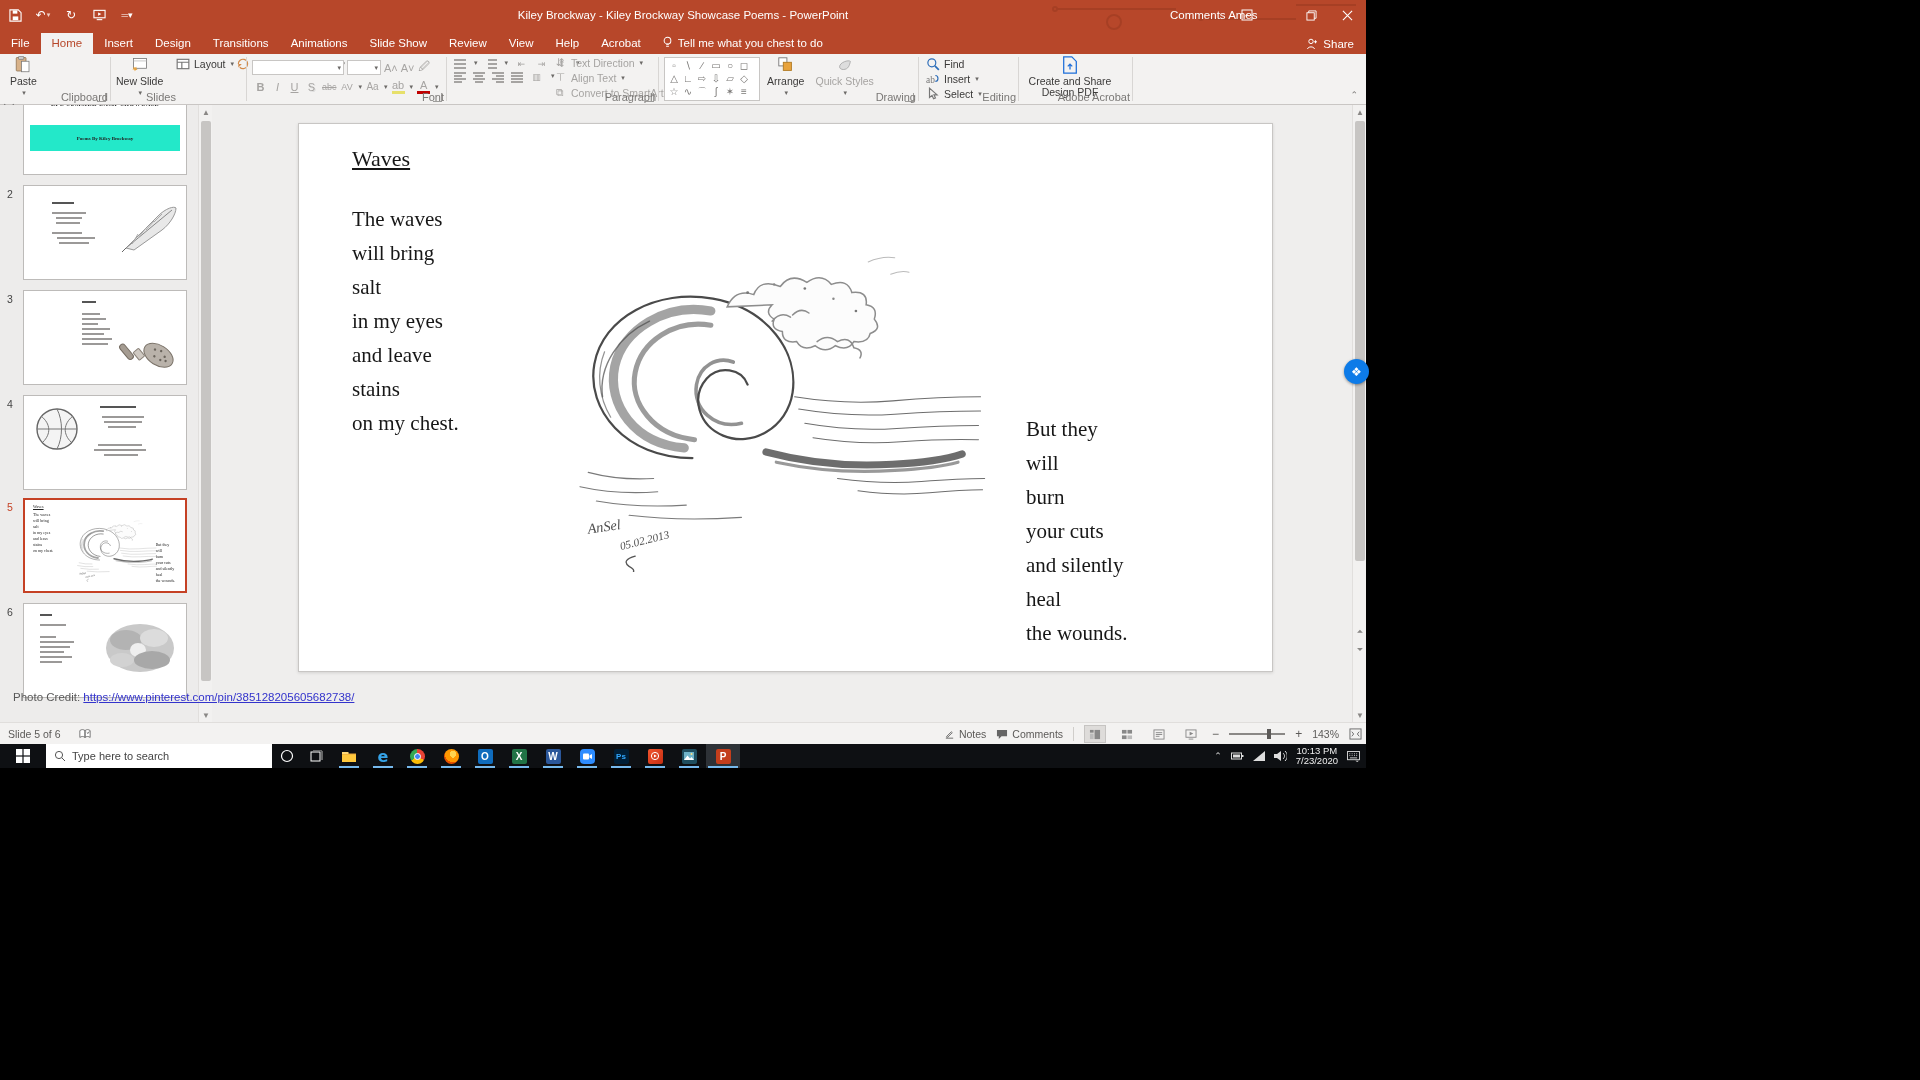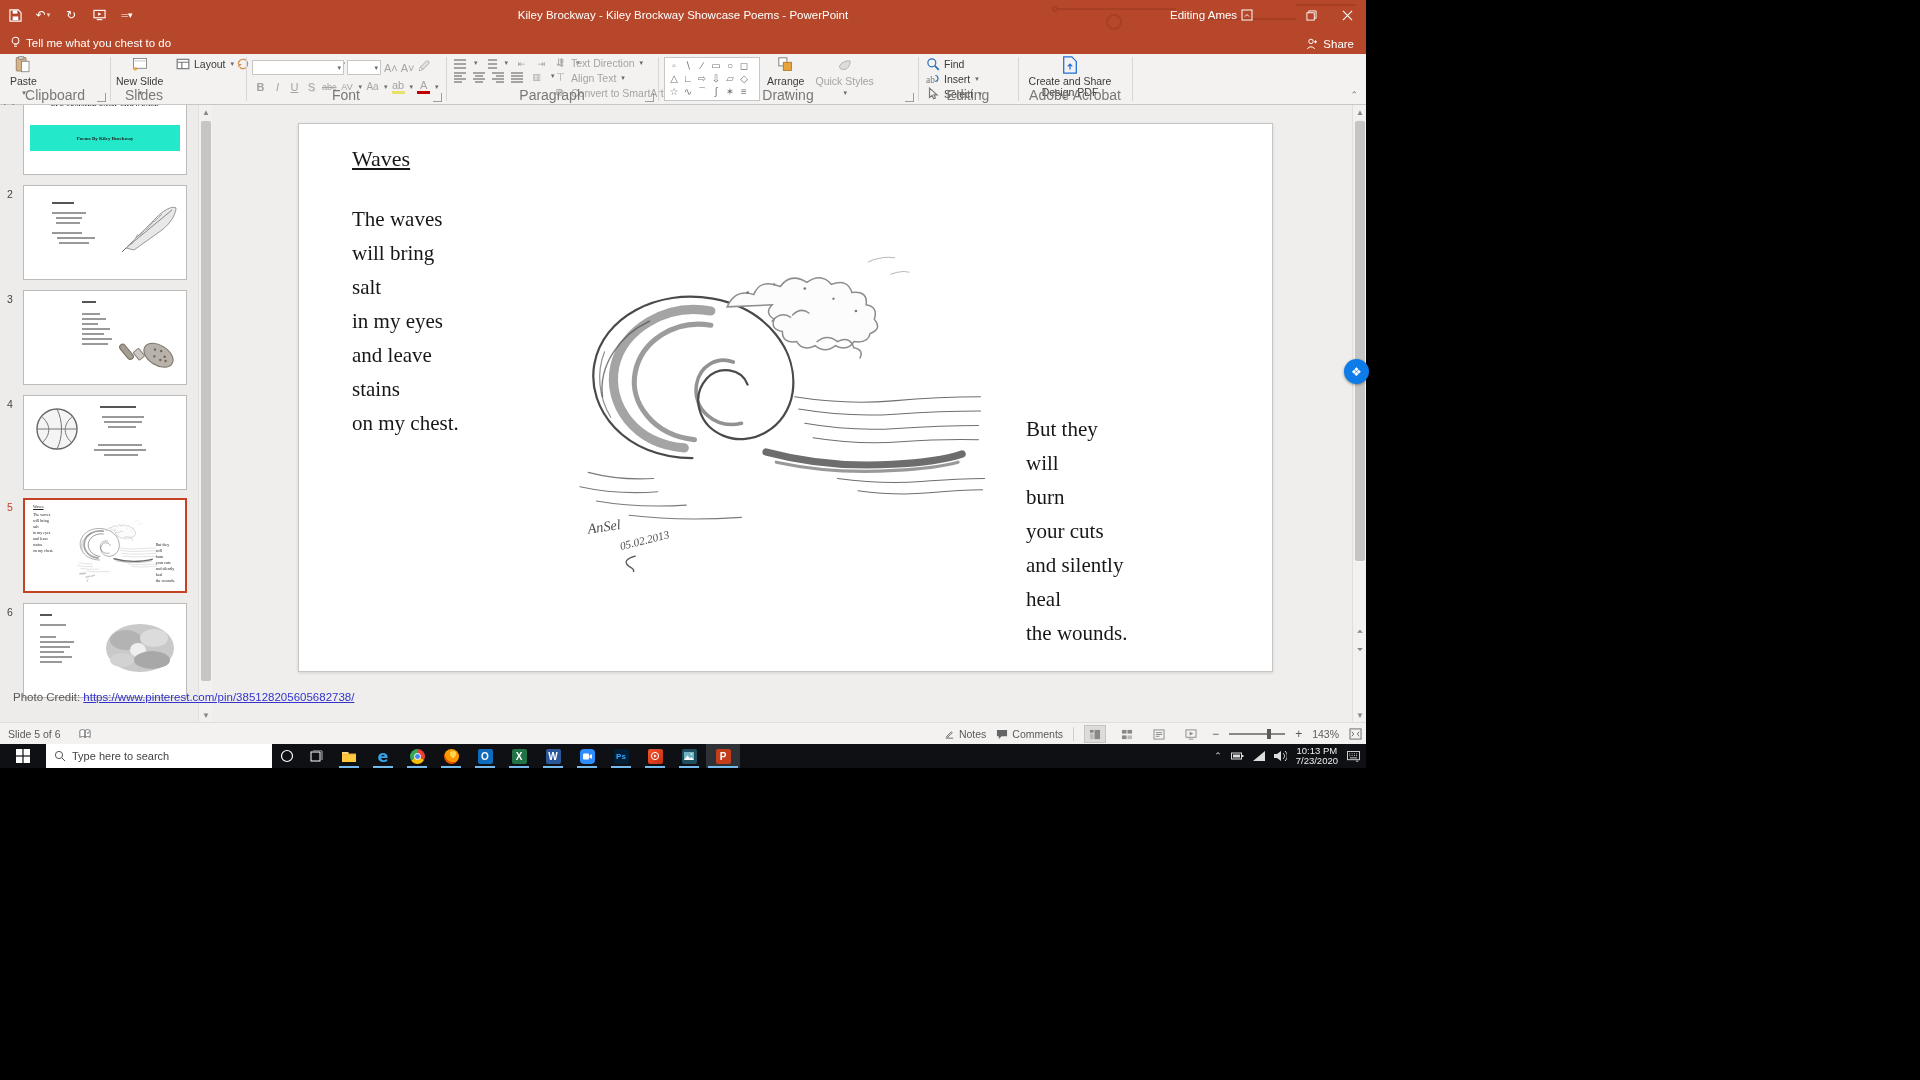--- a/index.html
+++ b/index.html
@@ -23,21 +23,21 @@
   .tabrow{position:absolute;left:0;top:30px;width:1366px;height:24px;background:#B7472A;display:flex;align-items:flex-end;}
   .tab{padding:4px 11px 5px 11px;font-size:11.5px;color:#fff;white-space:nowrap;}
   .tab.active{background:#F3F2F1;color:#B7472A;}
   .tellme{display:flex;align-items:center;gap:5px;color:#fff;font-size:11.5px;padding:4px 10px 5px 10px;}
   .share{position:absolute;right:12px;bottom:4px;display:flex;align-items:center;gap:5px;color:#fff;font-size:11.5px;}
 
   
   .ribbon{position:absolute;left:0;top:54px;width:1366px;height:51px;background:#F3F2F1;border-bottom:1px solid #C9C6C4;
           font-size:11px;color:#3B3A39;}
   .rgroup{position:absolute;top:0;height:50px;}
-  .rgroup .glabel{position:absolute;bottom:1px;left:0;right:0;text-align:center;font-size:14px;color:#7A7876;}
+  .rgroup .glabel{position:absolute;bottom:1px;left:0;right:0;text-align:right;font-size:11px;color:#7A7876;}
   .gsep{position:absolute;top:3px;width:1px;height:44px;background:#D8D6D4;}
   .launcher{position:absolute;bottom:2px;right:2px;width:9px;height:9px;border-left:1px solid #8a8886;border-bottom:1px solid #8a8886;
             transform:rotate(-90deg);opacity:.8;}
   .bigbtn{display:inline-flex;flex-direction:column;align-items:center;justify-content:flex-start;
           padding:2px 4px;height:46px;vertical-align:top;text-align:center;line-height:11px;}
   .bigbtn .blabel{margin-top:2px;font-size:10.5px;}
   .minirow{display:flex;align-items:center;gap:4px;font-size:10.5px;height:13px;white-space:nowrap;}
   .dd{font-size:7px;color:#6b6967;margin-left:1px;}
   .gray{color:#A6A4A2 !important;}
   .icn14{width:14px;height:14px;display:inline-block;}
@@ -128,41 +128,54 @@
       <span class="qbtn">
         <svg width="13" height="12" viewBox="0 0 14 12">
               <rect x="1" y="1" width="12" height="8" fill="none" stroke="#fff" stroke-width="1.2"></rect>
               <path d="M5.5 3.2 9 5 5.5 6.8z" fill="#fff"></path>
               <path d="M4 11h6" stroke="#fff" stroke-width="1.2"></path>
             </svg>
       </span>
       <span class="qbtn" style="font-size:9px;letter-spacing:0;">═▾</span>
     </div>
     <div class="win-title">Kiley Brockway  -  Kiley Brockway Showcase Poems  -  PowerPoint</div>
-    <div class="tb-user">Editing Ames</div>
+    <div class="tb-user">Comments Ames</div>
     <div class="winctl" style="left:1234px;">
       <svg width="12" height="12" viewBox="0 0 12 12">
             <rect x="1" y="1" width="10" height="10" fill="none" stroke="#fff"></rect>
             <path d="M4 7.5 6 5.5 8 7.5" fill="none" stroke="#fff"></path>
           </svg>
     </div>
     <div class="winctl" style="left:1298px;">
       <svg width="11" height="11" viewBox="0 0 12 12">
             <rect x="1" y="3" width="8" height="8" fill="none" stroke="#fff"></rect>
             <path d="M3 3V1h8v8h-2" fill="none" stroke="#fff"></path>
           </svg>
     </div>
     <div class="winctl" style="left:1334px;">
       <svg width="11" height="11" viewBox="0 0 12 12">
             <path d="M1 1 11 11M11 1 1 11" stroke="#fff" stroke-width="1.2"></path>
           </svg>
     </div>
   </div>
 
   <div class="tabrow">
+    <div id="tabs-container" style="display:flex;align-items:flex-end;">
+          <div class="tab">File</div>
+          <div class="tab active">Home</div>
+          <div class="tab">Insert</div>
+          <div class="tab">Design</div>
+          <div class="tab">Transitions</div>
+          <div class="tab">Animations</div>
+          <div class="tab">Slide Show</div>
+          <div class="tab">Review</div>
+          <div class="tab">View</div>
+          <div class="tab">Help</div>
+          <div class="tab">Acrobat</div>
+        </div>
     <div class="tellme">
       <svg width="11" height="13" viewBox="0 0 11 14">
             <circle cx="5.5" cy="5" r="3.6" fill="none" stroke="#fff" stroke-width="1.1"></circle>
             <path d="M4 9h3M4 11h3" stroke="#fff" stroke-width="1.1"></path>
           </svg>
       <span>Tell me what you chest to do</span>
     </div>
     <div class="share">
       <svg width="12" height="12" viewBox="0 0 12 12">
             <circle cx="5" cy="3.4" r="2.2" fill="none" stroke="#fff"></circle>

